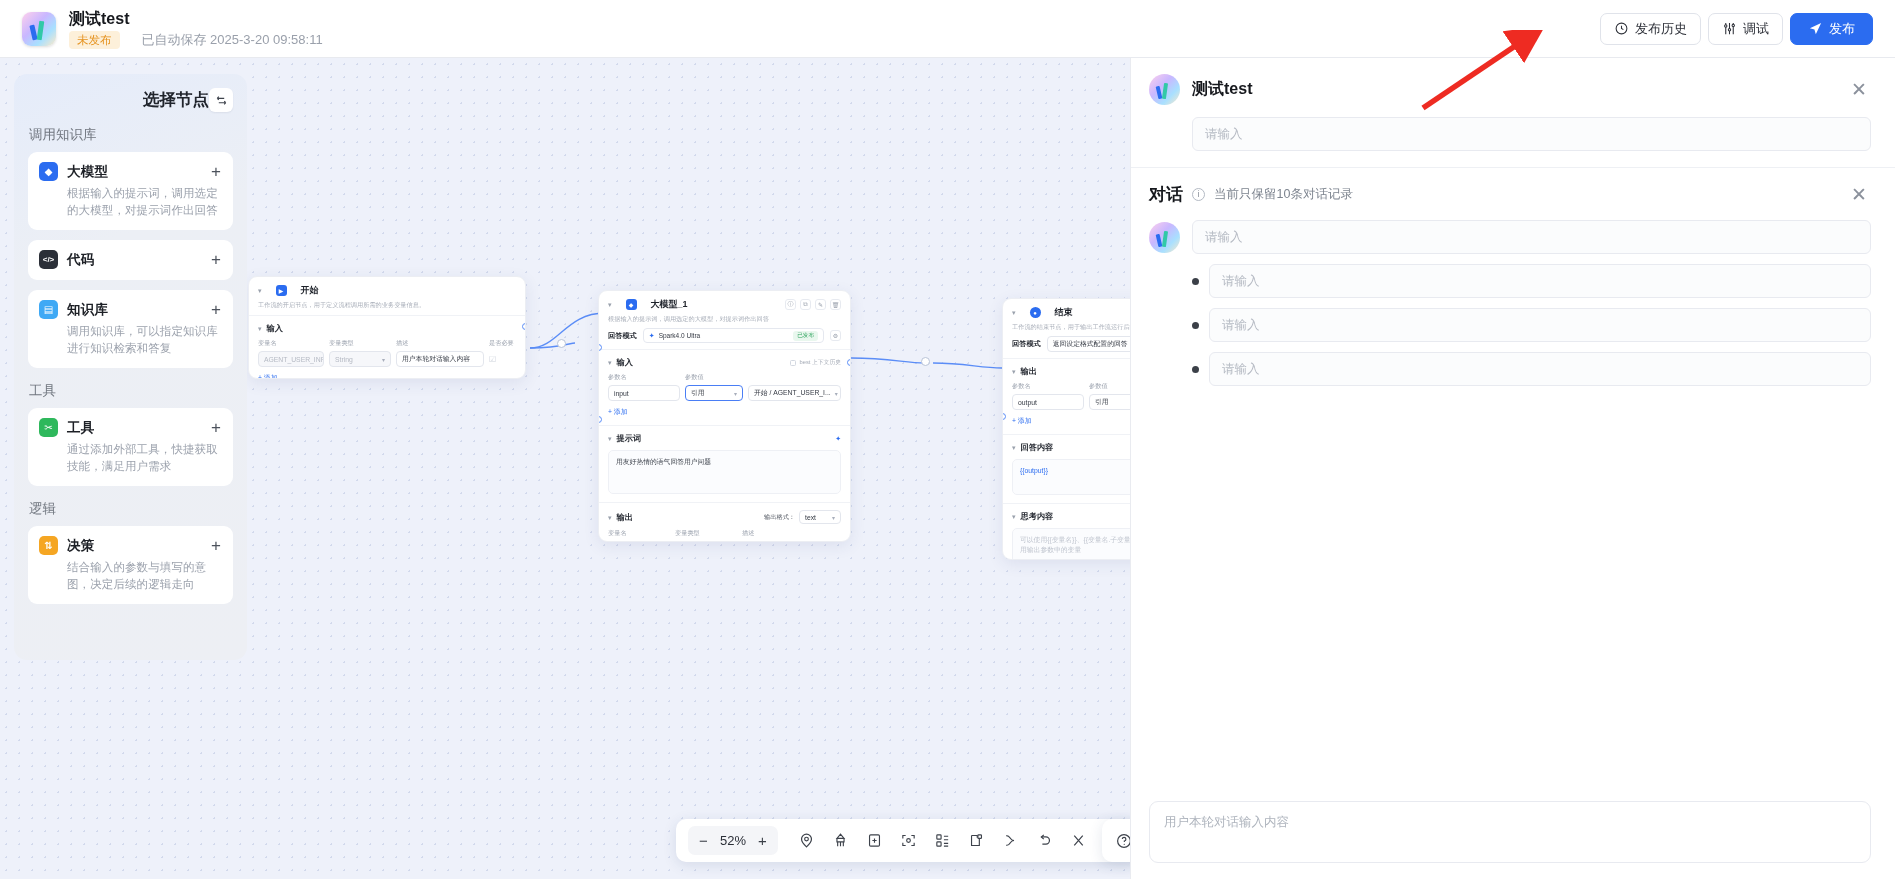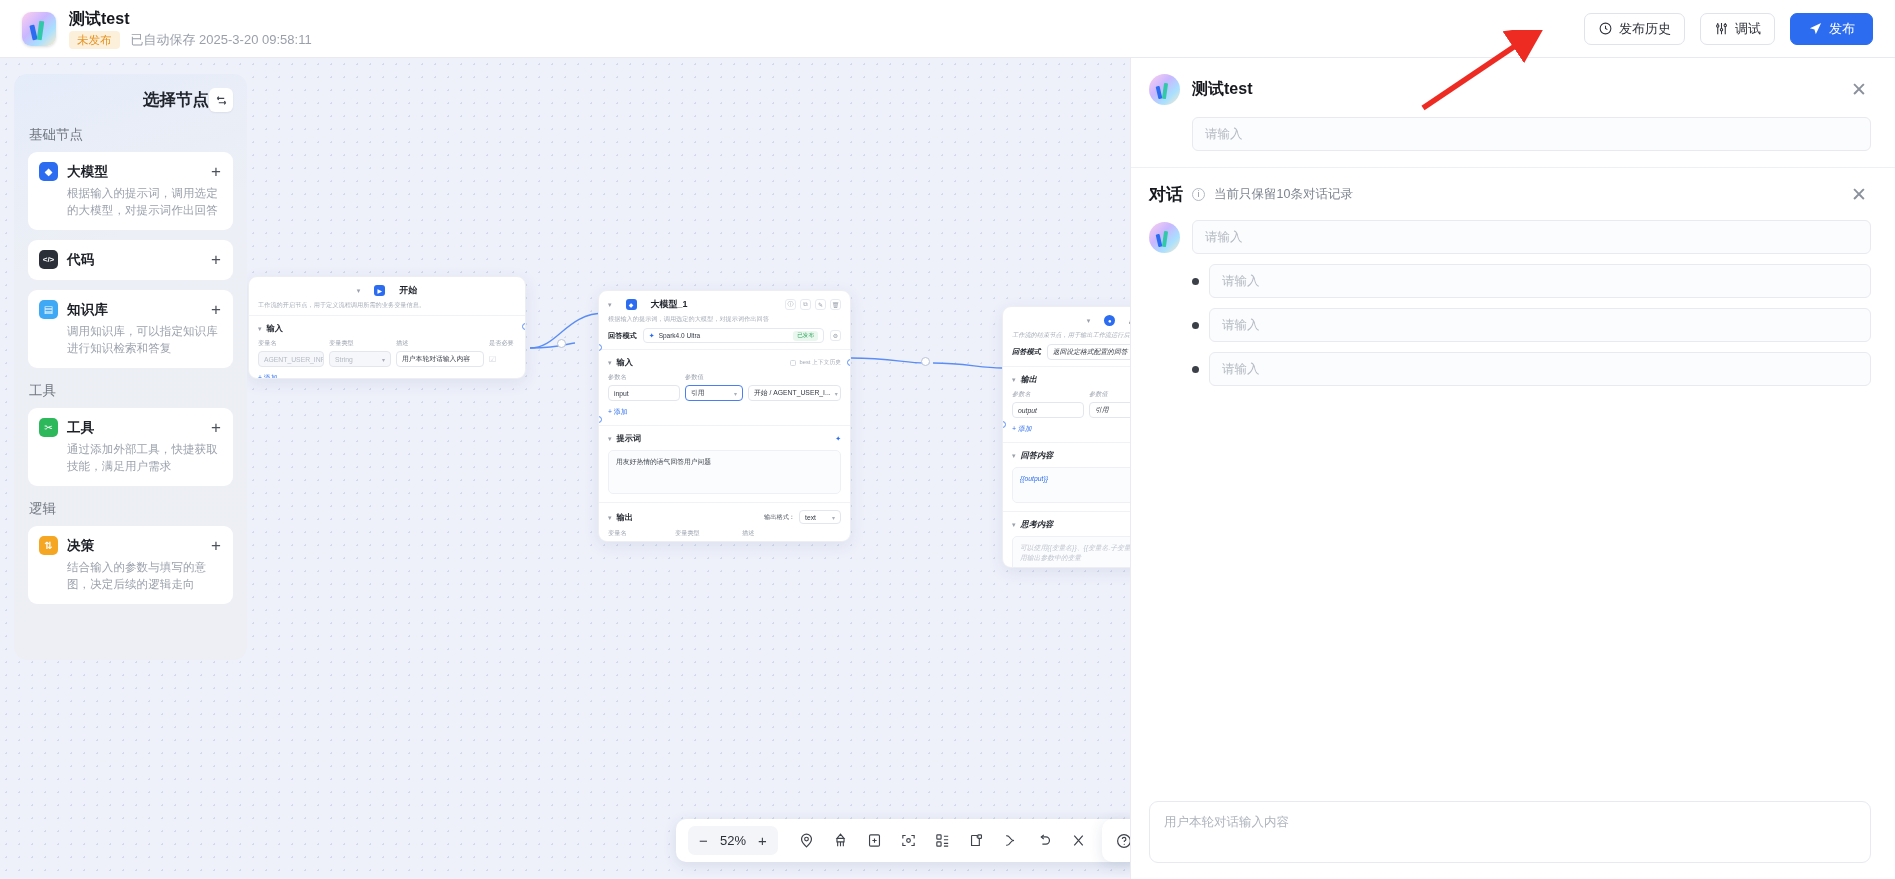--- a/index.html
+++ b/index.html
@@ -25,28 +25,28 @@
   .app-avatar::before{
     content:""; position:absolute; left:9px; bottom:6px; width:5px; height:15px;
     background:#2b6cf0; transform:rotate(-13deg); border-radius:1px;
   }
   .app-avatar::after{
     content:""; position:absolute; left:16px; bottom:6px; width:5px; height:19px;
     background:#31c9a8; transform:rotate(8deg); border-radius:1px;
   }
   .title-block { margin-left: 13px; display: flex; flex-direction: column; gap: 3px; }
   .app-title { font-size: 16px; font-weight: 700; color: #16181d; line-height: 19px; }
-  .title-sub { display: flex; align-items: center; gap: 11px; }
+  .title-sub { display: flex; align-items: center; gap: 22px; }
   .badge-unpub {
     background: #fdf0da; color: #e5921f; font-size: 11.5px; border-radius: 4px;
     padding: 2px 8px; line-height: 14px; font-weight: 500;
   }
   .saved-text { font-size: 13px; color: #9aa0ab; white-space: nowrap; }
 
-  .hdr-right { margin-left: auto; display: flex; align-items: center; gap: 15px; }
+  .hdr-right { margin-left: auto; display: flex; align-items: center; gap: 7px; }
   .btn {
     display: inline-flex; align-items: center; gap: 6px; height: 32px;
     padding: 0 13px; border-radius: 7px; font-size: 13px; cursor: pointer;
     border: 1px solid #e0e3ea; background: #fff; color: #2e3139; white-space: nowrap;
   }
   .btn-primary {
     background: #2b6cf0; border-color: #2b6cf0; color: #fff; font-weight: 500;
     padding: 0 17px;
   }
   .btn svg { display: block; }
@@ -92,21 +92,21 @@
     background-image: radial-gradient(#d2d9ec 1px, transparent 1px);
     background-size: 13px 13px; overflow: hidden;
   }
 
   .wf-node {
     position: absolute; background: #fff; border-radius: 9px;
     border: 1px solid #eceef3; box-shadow: 0 4px 16px rgba(40,60,120,.09);
     font-size: 8px; color: #2b2f38; overflow: hidden;
   }
   .wf-head { padding: 7px 9px 6px 9px; }
-  .wf-head-row { display: flex; align-items: center; gap: 14px; justify-content: center; }
+  .wf-head-row { display: flex; align-items: center; gap: 14px; }
   .chev { color: #9aa1ad; font-size: 7px; line-height: 1; }
   .wf-dot {
     width: 11px; height: 11px; border-radius: 3px; display: flex;
     align-items: center; justify-content: center; color: #fff; font-size: 6px;
   }
   .wf-title { font-size: 9px; font-weight: 700; color: #1e222a; }
   .wf-sub { font-size: 6.2px; color: #a5abb6; margin-top: 3px; line-height: 9px; }
   .wf-sect { border-top: 1px solid #f0f2f6; padding: 7px 9px 8px 9px; }
   .wf-sect-title { font-size: 8.2px; font-weight: 700; color: #272b33; }
   .wf-sect-head { display: flex; align-items: center; gap: 5px; }
@@ -391,21 +391,21 @@
           <div class="wf-field" style="flex:1;">
             
           </div>
         </div>
       </div>
       <div class="port" style="left:-4px; top:21%;"></div>
       <div class="port" style="left:-4px; top:50%;"></div>
       <div class="port" style="right:-4px; top:27%;"></div>
     </div>
 
-    <div class="wf-node" style="left:1002px; top:248px; width:230px; height:262px;font-style:italic;">
+    <div class="wf-node" style="left:1002px; top:240px; width:230px; height:262px;">
       <div class="wf-head">
         <div class="wf-head-row">
           <span class="chev">▾</span>
           <span class="wf-dot" style="background:#2b6cf0;border-radius:50%">●</span>
           <span class="wf-title">结束</span>
         </div>
         <div class="wf-sub">工作流的结束节点，用于输出工作流运行后的结果</div>
         <div style="display:flex; align-items:center; gap:6px; margin-top:5px;">
           <span style="font-size:7.2px;font-weight:700;color:#272b33;">回答模式</span>
           <span class="wf-field" style="flex:1;">返回设定格式配置的回答</span>
@@ -533,21 +533,21 @@
     <div class="sb-head">
       <span class="sb-title">选择节点</span>
       <span class="sb-collapse">
         <svg width="13" height="13" viewBox="0 0 24 24" fill="none" stroke="#3d424b" stroke-width="2">
             <path d="M4 8h13M4 8l3-3M4 8l3 3"></path>
             <path d="M20 16H7M20 16l-3-3M20 16l-3 3"></path>
           </svg>
       </span>
     </div>
 
-    <div class="sb-group">基础节点</div>
+    <div class="sb-group">调用知识库</div>
 
     <div class="node-card">
       <div class="nc-top">
         <span class="nc-icon" style="background:#2b6cf0">◆</span>
         <span class="nc-name">大模型</span>
         <span class="nc-plus">+</span>
       </div>
       <div class="nc-desc">根据输入的提示词，调用选定的大模型，对提示词作出回答</div>
     </div>
 

